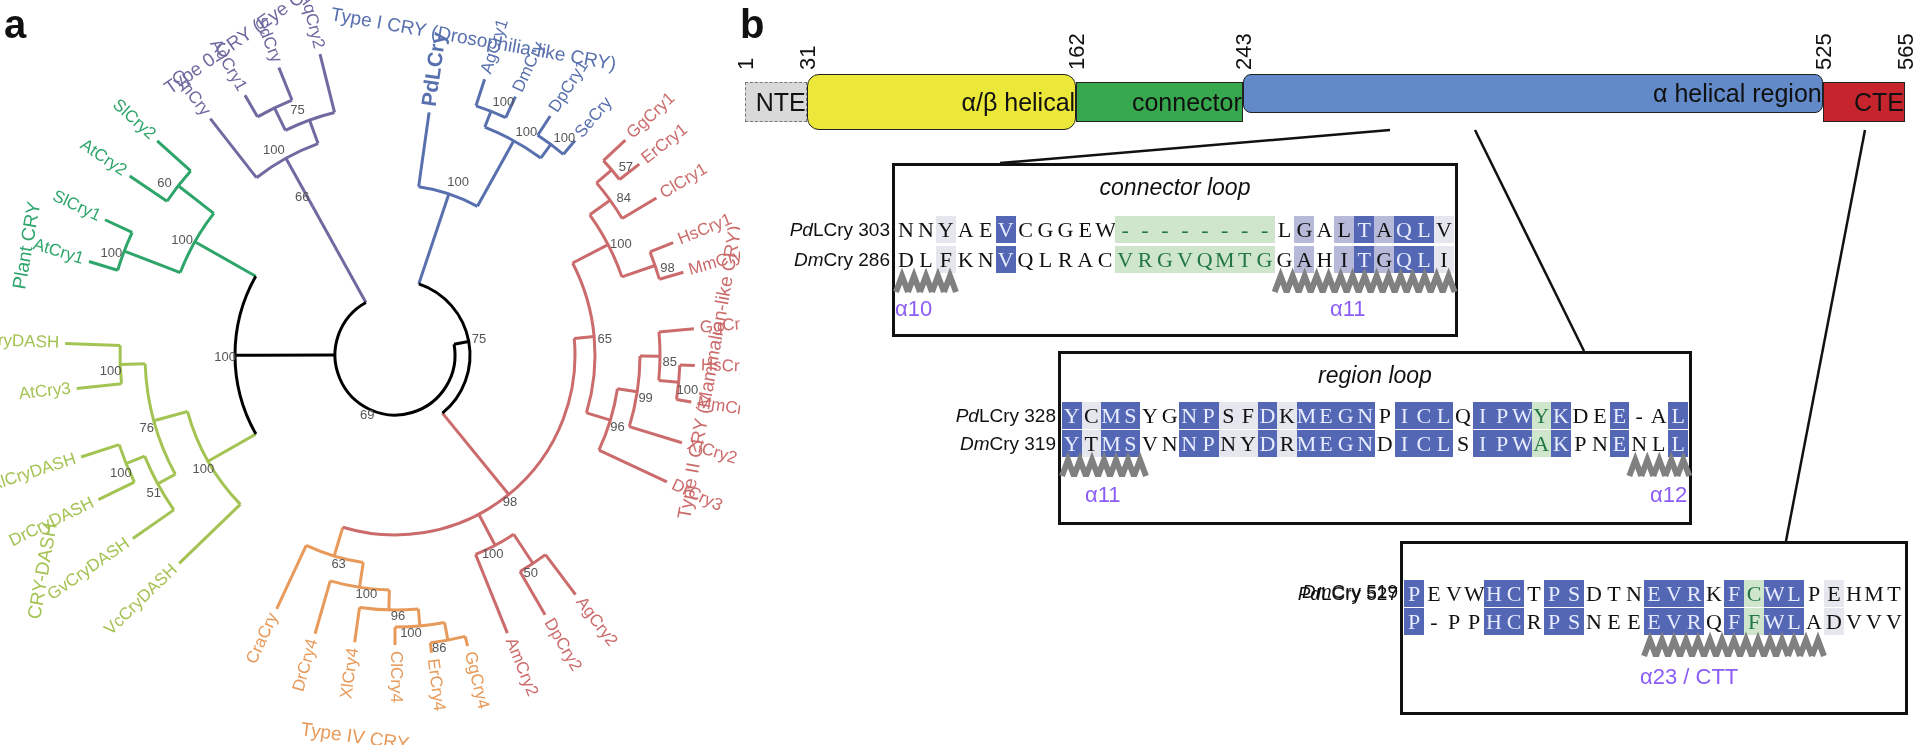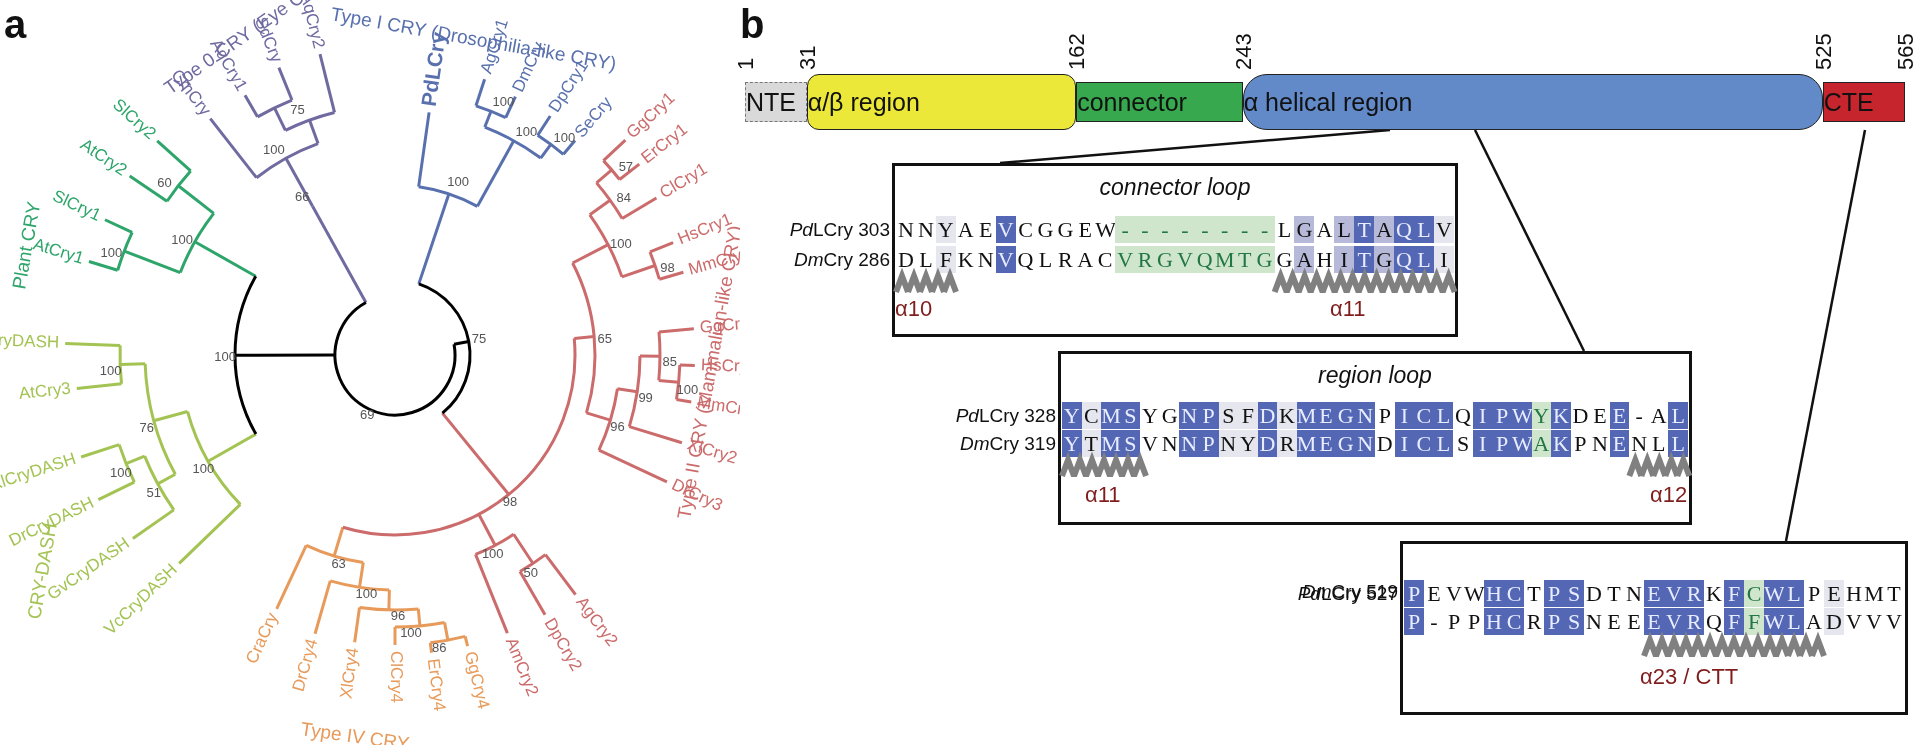--- a/index.html
+++ b/index.html
@@ -1,31 +1,31 @@
 <!DOCTYPE html>
 <html><head>
 <meta charset="utf-8">
 <style>
   html,body{margin:0;padding:0;background:#fff;}
   body{width:1920px;height:745px;position:relative;overflow:hidden;font-family:"Liberation Sans",sans-serif;}
   .panel-letter{position:absolute;font-weight:bold;font-size:40px;color:#111;font-family:"Liberation Sans",sans-serif;}
   #tree{position:absolute;left:0;top:0;}
   .pos-label{position:absolute;font-size:22px;color:#111;transform:rotate(-90deg);transform-origin:left top;white-space:nowrap;}
-  .seg{position:absolute;display:flex;align-items:center;justify-content:flex-start;font-size:25px;color:#111;box-sizing:border-box;}
+  .seg{position:absolute;display:flex;align-items:center;justify-content:flex-end;font-size:25px;color:#111;box-sizing:border-box;}
   .box{position:absolute;border:3px solid #111;background:#fff;box-sizing:border-box;}
   .box-title{position:absolute;left:0;right:0;text-align:center;font-style:italic;font-size:23px;color:#111;}
   .row-label{position:absolute;font-size:19px;color:#111;white-space:nowrap;text-align:right;}
   .row-label i{}
   .seqrow{position:absolute;display:flex;font-family:"Liberation Serif",serif;font-size:22px;}
   .res{width:18px;text-align:center;height:27px;line-height:27px;color:#111;}
   .res.b{background:#5467b5;color:#e8ecff;}
   .res.m{background:#b6b9d8;}
   .res.l{background:#e5e6ee;}
   .res.g{background:#cfe6cc;color:#274;}
-  .helix-label{position:absolute;font-size:22px;color:#7f1d1d;}
+  .helix-label{position:absolute;font-size:22px;color:#8b5cf6;}
   #lines{position:absolute;left:0;top:0;}
 </style>
 </head>
 <body>
 
 <div class="panel-letter" style="left:4px;top:2px;">a</div>
 <div class="panel-letter" style="left:740px;top:2px;">b</div>
 
 <svg id="tree" width="740" height="745" viewBox="0 0 740 745">
     <line x1="418.65942716321115" y1="186.65442831393307" x2="429.0974097352161" y2="112.38432315831528" stroke="#5870ad" stroke-width="3"></line>
@@ -220,26 +220,26 @@
     <line x1="1390" y1="130" x2="1000" y2="163" stroke="#111" stroke-width="2.5"></line>
     <line x1="1475" y1="130" x2="1584" y2="351" stroke="#111" stroke-width="2.5"></line>
     <line x1="1865" y1="130" x2="1786" y2="541" stroke="#111" stroke-width="2.5"></line>
   </svg>
 
 <div id="domain-map">
     <div class="seg" style="left: 745px; width: 61.7021px; top: 82px; height: 40px; background: rgb(217, 217, 217); border: 1px dashed rgb(119, 119, 119);">
       <span>NTE</span>
     </div>
     <div class="seg" style="left: 806.702px; width: 269.433px; top: 74px; height: 56px; background: rgb(236, 232, 58); border: 1.5px solid rgb(34, 34, 34); border-radius: 12px; z-index: 2;">
-      <span>α/β region</span>
+      <span>α/β helical</span>
     </div>
     <div class="seg" style="left: 1076.13px; width: 166.596px; top: 82px; height: 40px; background: rgb(55, 168, 78); border: 1.5px solid rgb(34, 34, 34);">
       <span>connector</span>
     </div>
-    <div class="seg" style="left: 1242.73px; width: 580px; top: 74px; height: 56px; background: rgb(98, 137, 200); border: 1.5px solid rgb(34, 34, 34); border-radius: 24px; z-index: 2;">
+    <div class="seg" style="left: 1242.73px; width: 580px; top: 74px; height: 39px; background: rgb(98, 137, 200); border: 1.5px solid rgb(34, 34, 34); border-radius: 8px; z-index: 2;">
       <span>α helical region</span>
     </div>
     <div class="seg" style="left: 1822.73px; width: 82.2695px; top: 82px; height: 40px; background: rgb(198, 37, 45); border: 1.5px solid rgb(34, 34, 34);">
       <span>CTE</span>
     </div>
     <div class="pos-label" style="left: 733px; top: 70px;">1</div>
     <div class="pos-label" style="left: 794.702px; top: 70px;">31</div>
     <div class="pos-label" style="left: 1064.13px; top: 70px;">162</div>
     <div class="pos-label" style="left: 1230.73px; top: 70px;">243</div>
     <div class="pos-label" style="left: 1810.73px; top: 70px;">525</div>

